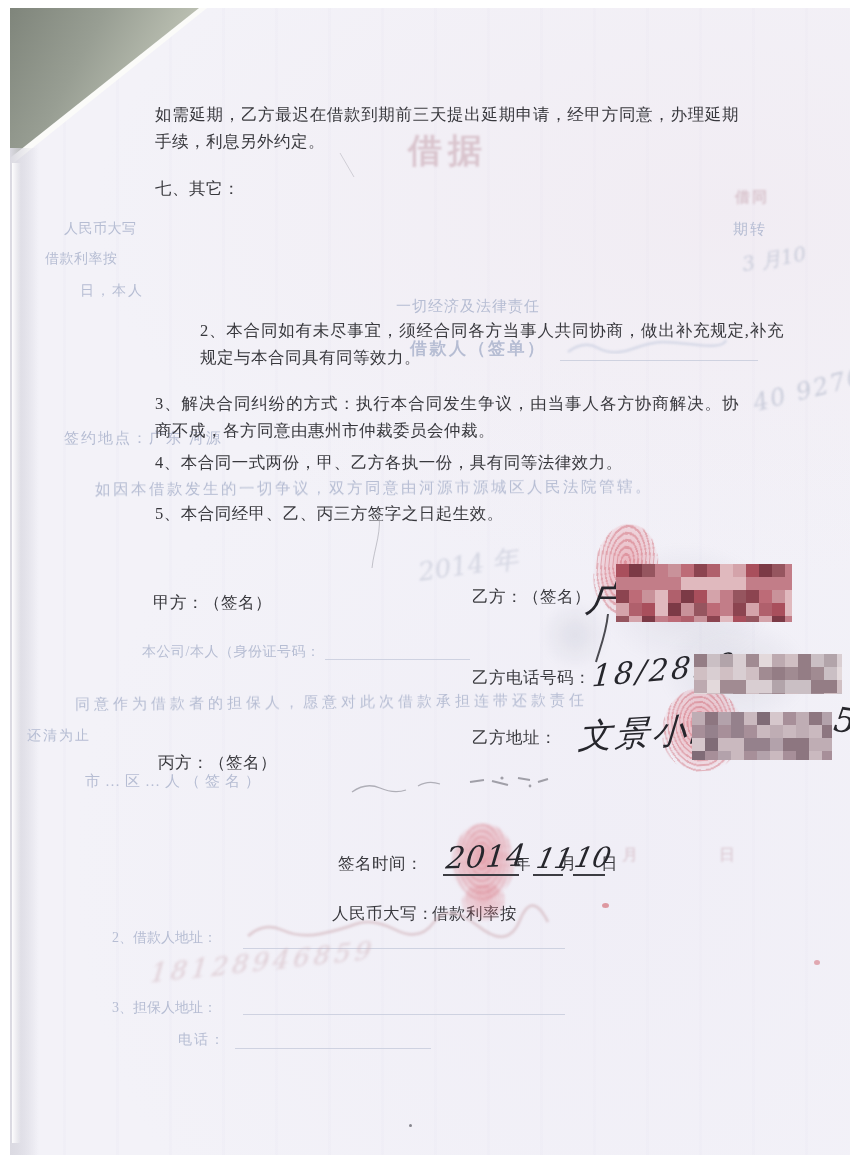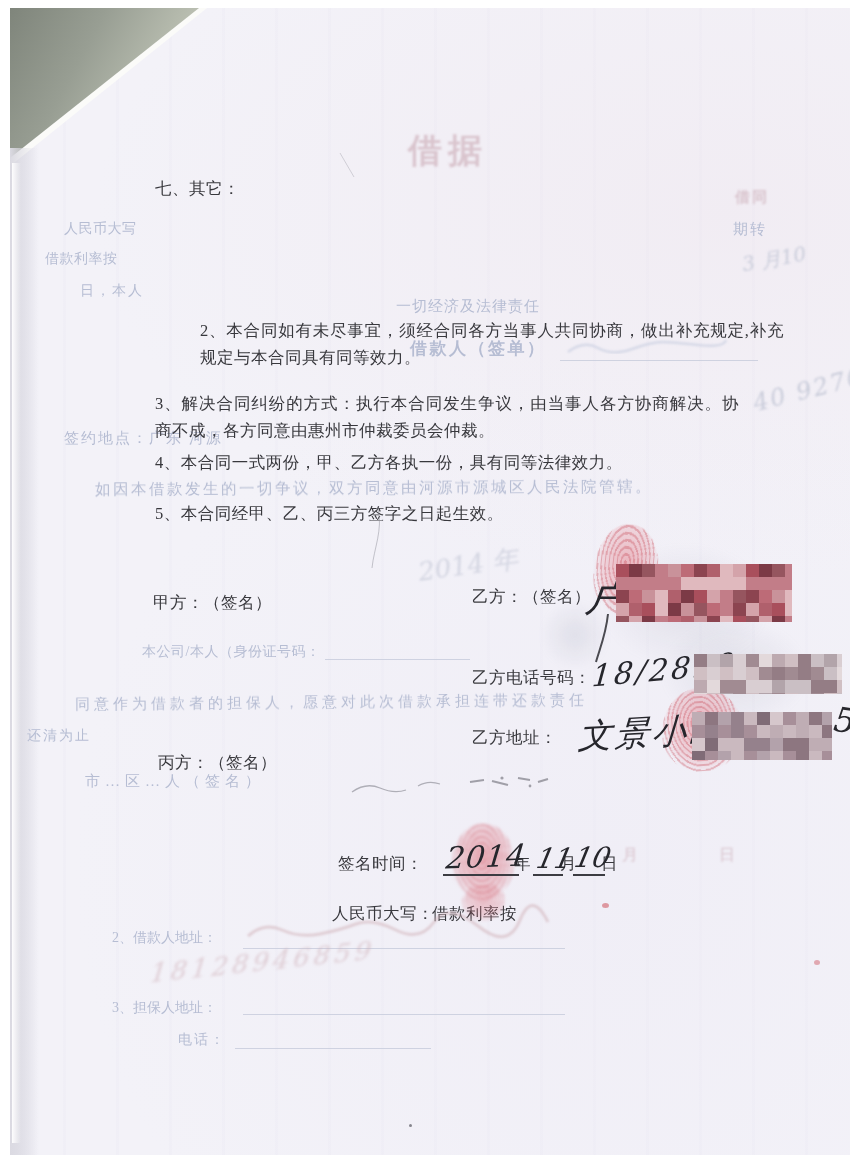--- a/index.html
+++ b/index.html
@@ -80,20 +80,21 @@
   <div class="ghw" style="left:140px;top:938px;font-size:26px;letter-spacing:4px;opacity:.55;color:#cfb0b8;transform:rotate(-6deg) skewX(-12deg);filter:blur(1.5px);">18128946859</div>
   <div class="gt" style="left:102px;top:991px;font-size:14px;">3、担保人地址：</div>
   <div class="gul" style="left:233px;top:1006px;width:322px;"></div>
   <div class="gt" style="left:168px;top:1023px;font-size:14px;letter-spacing:2px;">电话：</div>
   <div class="gul" style="left:225px;top:1040px;width:196px;"></div>
 
   <div class="sm" style="left:590px;top:535px;width:170px;height:125px;"></div>
   <div class="sm" style="left:650px;top:610px;width:150px;height:110px;"></div>
   <div class="sm" style="left:530px;top:592px;width:70px;height:70px;"></div>
 
+  <div class="pt para" style="left:145px;top:93px;">如需延期，乙方最迟在借款到期前三天提出延期申请，经甲方同意，办理延期手续，利息另外约定。</div>
   <div class="pt" style="left:145px;top:167px;">七、其它：</div>
   <div class="pt para" style="left:145px;top:309px;margin-left:45px;">2、本合同如有未尽事宜，须经合同各方当事人共同协商，做出补充规定,补充规定与本合同具有同等效力。</div>
   <div class="pt para" style="left:145px;top:382px;">3、解决合同纠纷的方式：执行本合同发生争议，由当事人各方协商解决。协商不成，各方同意由惠州市仲裁委员会仲裁。</div>
   <div class="pt" style="left:145px;top:441px;">4、本合同一式两份，甲、乙方各执一份，具有同等法律效力。</div>
   <div class="pt" style="left:145px;top:492px;">5、本合同经甲、乙、丙三方签字之日起生效。</div>
   <div class="pt" style="left:143px;top:581px;">甲方：（签名）</div>
   <div class="pt" style="left:462px;top:575px;">乙方：（签名）</div>
   <div class="pt" style="left:462px;top:656px;">乙方电话号码：</div>
   <div class="pt" style="left:462px;top:716px;">乙方地址：</div>
   <div class="pt" style="left:148px;top:741px;">丙方：（签名）</div>

